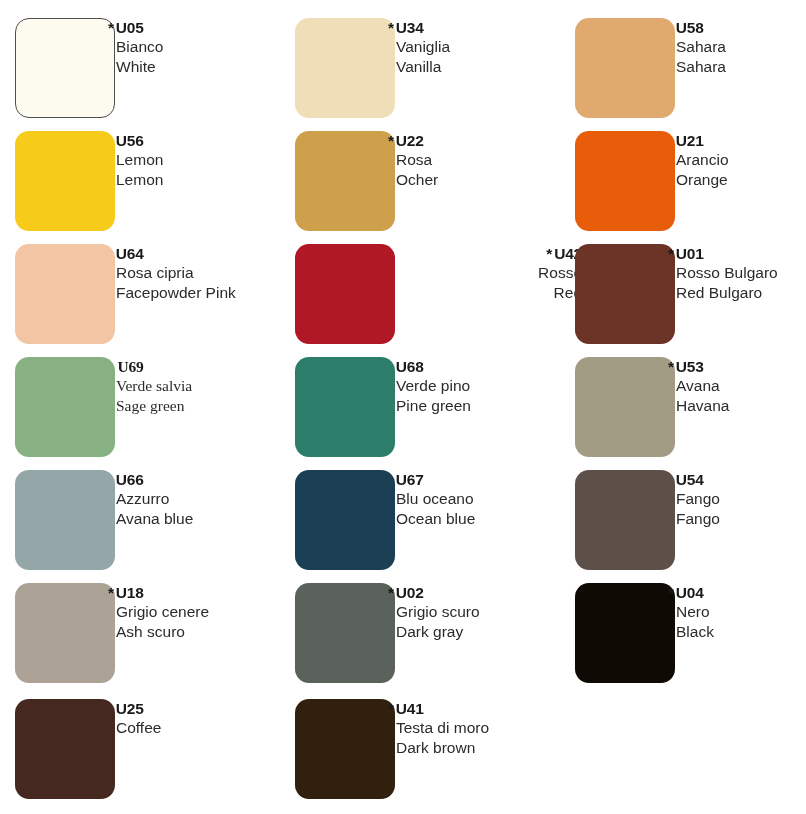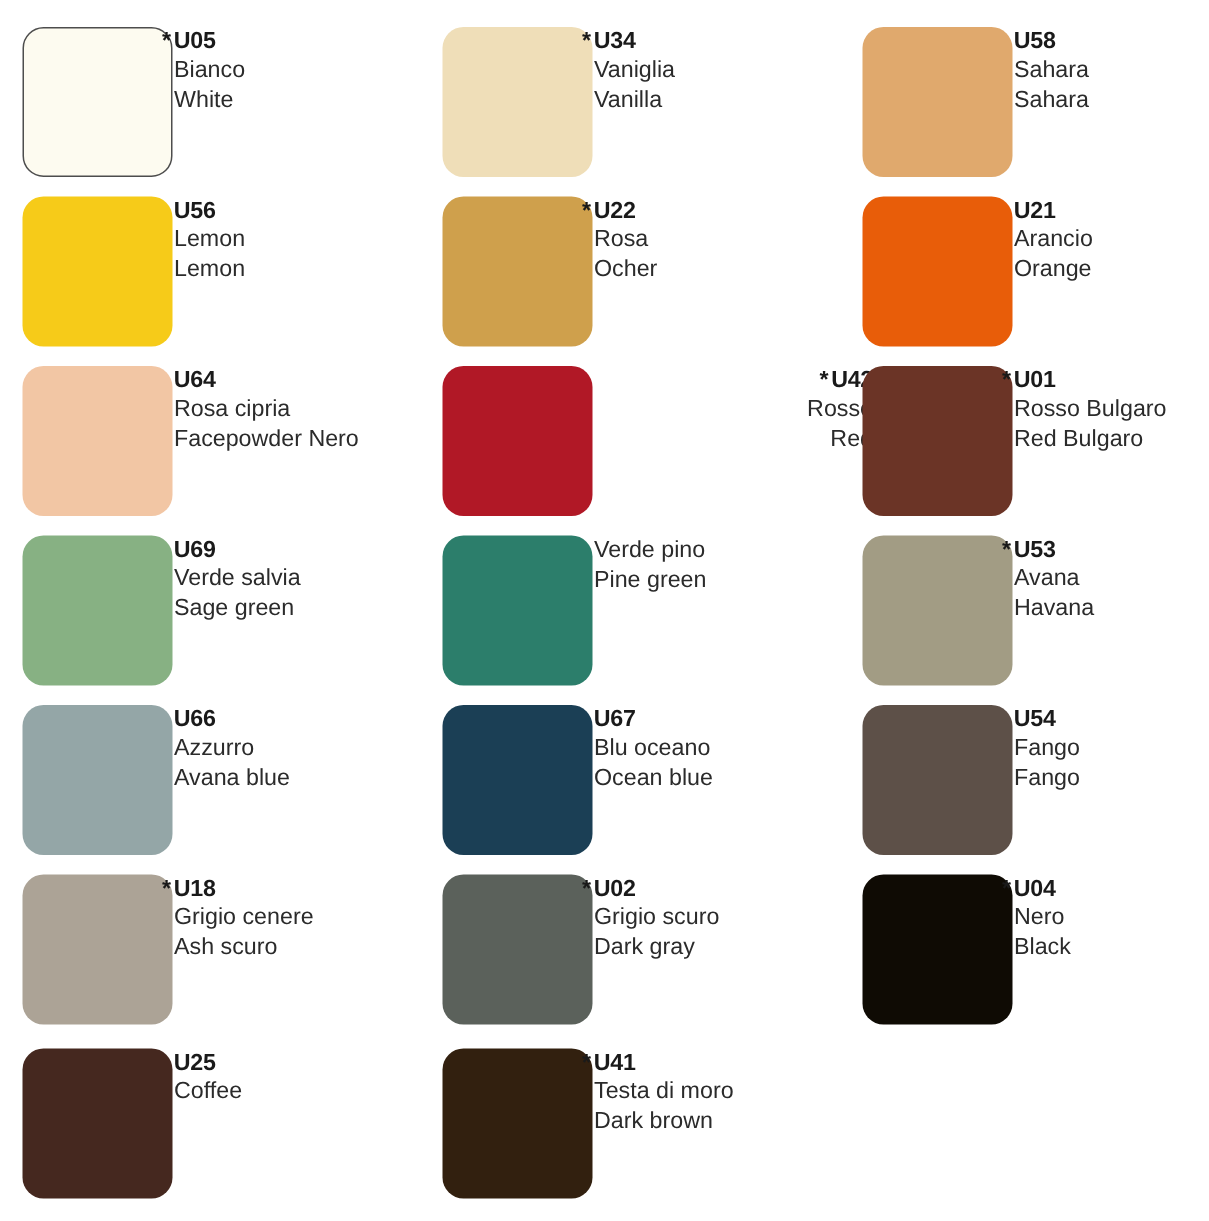--- a/index.html
+++ b/index.html
@@ -125,50 +125,51 @@
         <span class="code-line"><span class="star hidden">*</span><span>U21</span></span>
         <span class="name-it">Arancio</span>
         <span class="name-en">Orange</span>
       </div>
     </div>
     <div class="swatch-cell" style="left: 0px; top: 234px;">
       <div class="chip" title="#F2C6A4" style="background: rgb(242, 198, 164);"></div>
       <div class="label-block">
         <span class="code-line"><span class="star hidden">*</span><span>U64</span></span>
         <span class="name-it">Rosa cipria</span>
-        <span class="name-en">Facepowder Nero</span>
+        <span class="name-en">Facepowder Pink</span>
       </div>
     </div>
     <div class="swatch-cell" style="left: 280px; top: 234px; text-align: right;">
       <div class="chip" title="#B11826" style="background: rgb(177, 24, 38);"></div>
       <div class="label-block">
         <span class="code-line"><span class="star">*</span><span>U42</span></span>
         <span class="name-it">Rosso</span>
         <span class="name-en">Red</span>
       </div>
     </div>
     <div class="swatch-cell" style="left: 560px; top: 234px;">
       <div class="chip" title="#6B3426" style="background: rgb(107, 52, 38);"></div>
       <div class="label-block">
         <span class="code-line"><span class="star">*</span><span>U01</span></span>
         <span class="name-it">Rosso Bulgaro</span>
         <span class="name-en">Red Bulgaro</span>
       </div>
     </div>
-    <div class="swatch-cell" style="left: 0px; top: 347px;">
+    <div class="swatch-cell" style="left: 0px; top: 347px; font-family: Liberation Serif, serif;">
       <div class="chip" title="#87B183" style="background: rgb(135, 177, 131);"></div>
       <div class="label-block">
         <span class="code-line"><span class="star hidden">*</span><span>U69</span></span>
         <span class="name-it">Verde salvia</span>
         <span class="name-en">Sage green</span>
       </div>
     </div>
     <div class="swatch-cell" style="left: 280px; top: 347px;">
       <div class="chip" title="#2C7E6B" style="background: rgb(44, 126, 107);"></div>
       <div class="label-block">
+        <span class="code-line"><span class="star hidden">*</span><span>U68</span></span>
         <span class="name-it">Verde pino</span>
         <span class="name-en">Pine green</span>
       </div>
     </div>
     <div class="swatch-cell" style="left: 560px; top: 347px;">
       <div class="chip" title="#A29C84" style="background: rgb(162, 156, 132);"></div>
       <div class="label-block">
         <span class="code-line"><span class="star">*</span><span>U53</span></span>
         <span class="name-it">Avana</span>
         <span class="name-en">Havana</span>

